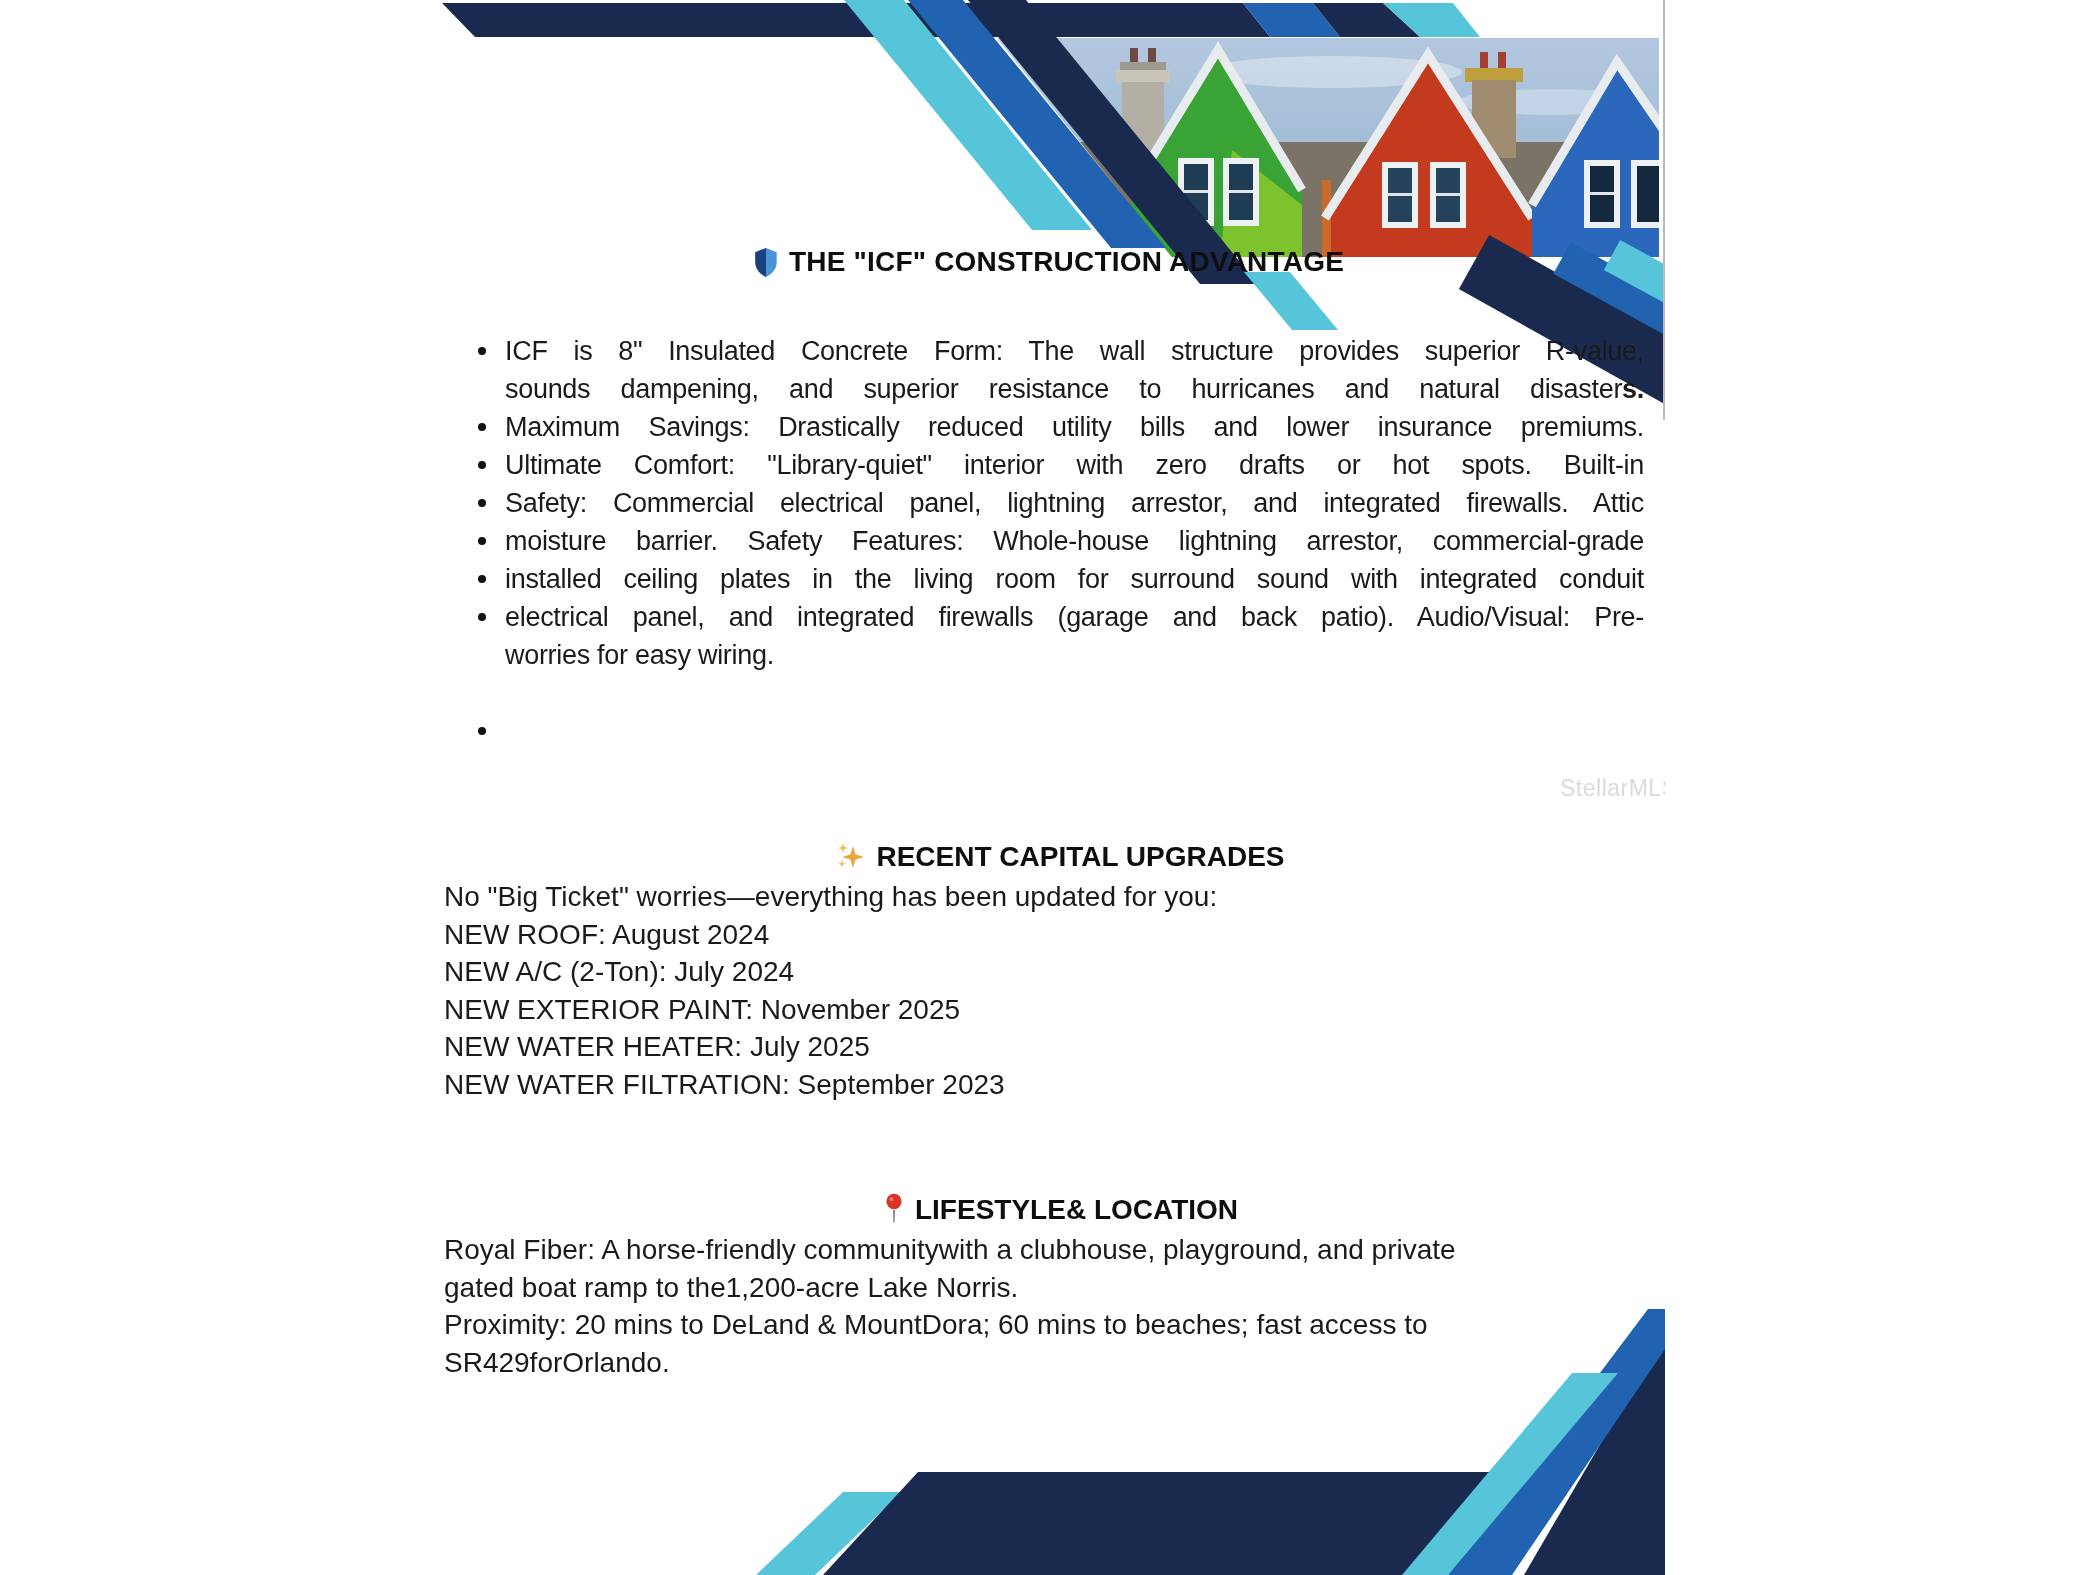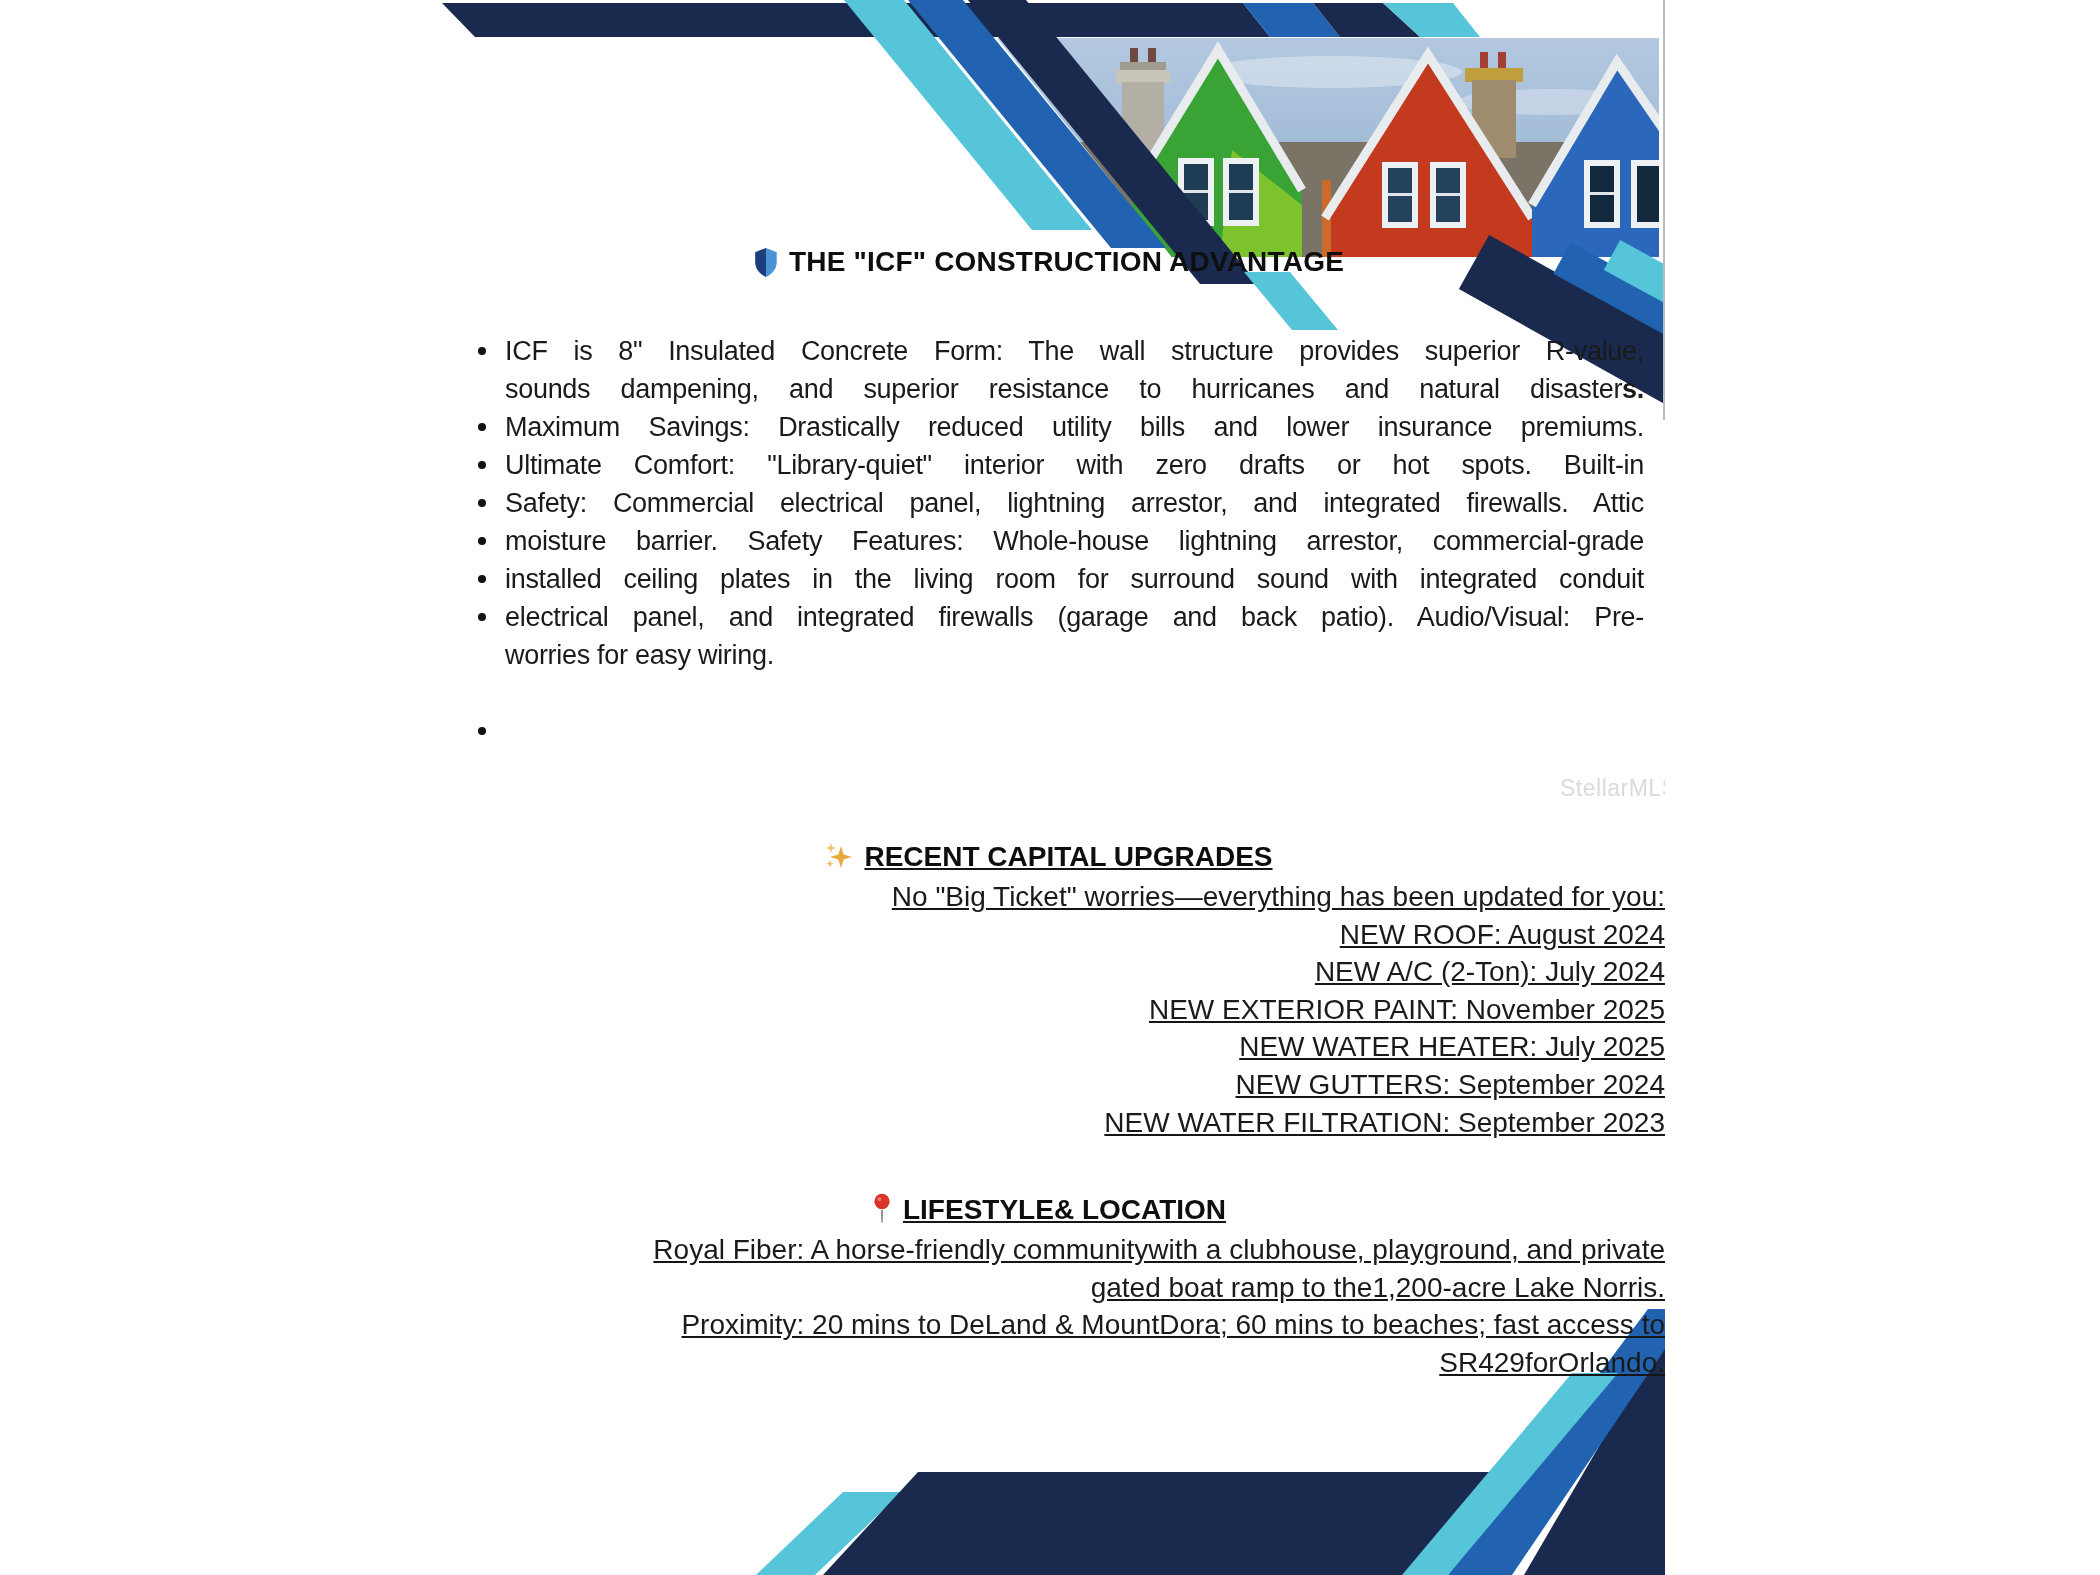--- a/index.html
+++ b/index.html
@@ -15,21 +15,21 @@
   .bullets{position:absolute;top:332px;left:46px;width:1166px;z-index:4;}
   .bline{display:flex;height:38px;}
   .dotcol{flex:0 0 27px;display:flex;align-items:center;}
   .dot{width:8px;height:8px;border-radius:50%;background:#121212;}
   .btext{flex:1;font-size:27px;line-height:38px;letter-spacing:-0.3px;height:38px;overflow:hidden;
          color:#1a1a1a;}
   .just .btext{text-align:justify;text-align-last:justify;}
   .btext b{font-weight:bold;}
   .watermark{position:absolute;top:775px;left:1128px;font-size:23px;color:#d9dadc;
              letter-spacing:.5px;z-index:3;}
-  .section{position:absolute;left:0;width:100%;text-align:right;z-index:4;text-decoration:underline;}
+  .section{position:absolute;left:12px;width:100%;text-align:left;z-index:4;}
   .sec-upgrades{top:836px;}
   .sec-lifestyle{top:1189px;}
   .sec-head{display:flex;justify-content:center;align-items:center;gap:10px;height:42px;}
   .sec-head-text{font-size:28px;font-weight:bold;color:#0e0e0e;white-space:nowrap;}
   .cline{font-size:28px;line-height:37.6px;color:#1a1a1a;white-space:nowrap;}
 </style>
 </head>
 <body>
 
 <div class="flyer">
@@ -200,21 +200,20 @@
         <polygon points="6,18 7,20.8 10,21.8 7,22.8 6,25.6 5,22.8 2,21.8 5,20.8" fill="#f0be6a"></polygon>
       </svg>
       <span class="sec-head-text">RECENT CAPITAL UPGRADES</span>
     </div>
     <div>
         <div class="cline">No "Big Ticket" worries—everything has been updated for you:</div>
         <div class="cline">NEW ROOF: August 2024</div>
         <div class="cline">NEW A/C (2-Ton): July 2024</div>
         <div class="cline">NEW EXTERIOR PAINT: November 2025</div>
         <div class="cline">NEW WATER HEATER: July 2025</div>
-        <div class="cline">NEW GUTTERS: September 2024</div>
         <div class="cline">NEW WATER FILTRATION: September 2023</div>
       </div>
   </div>
 
   <div class="section sec-lifestyle">
     <div class="sec-head">
       <svg width="22" height="34" viewBox="0 0 20 32">
         <path d="M9 16 L11 16 L10.6 28 L9.4 28 Z" fill="#8a8a8a"></path>
         <circle cx="10" cy="8" r="7.2" fill="#d8342a"></circle>
         <circle cx="7.6" cy="5.8" r="1.8" fill="#ef7d74"></circle>

